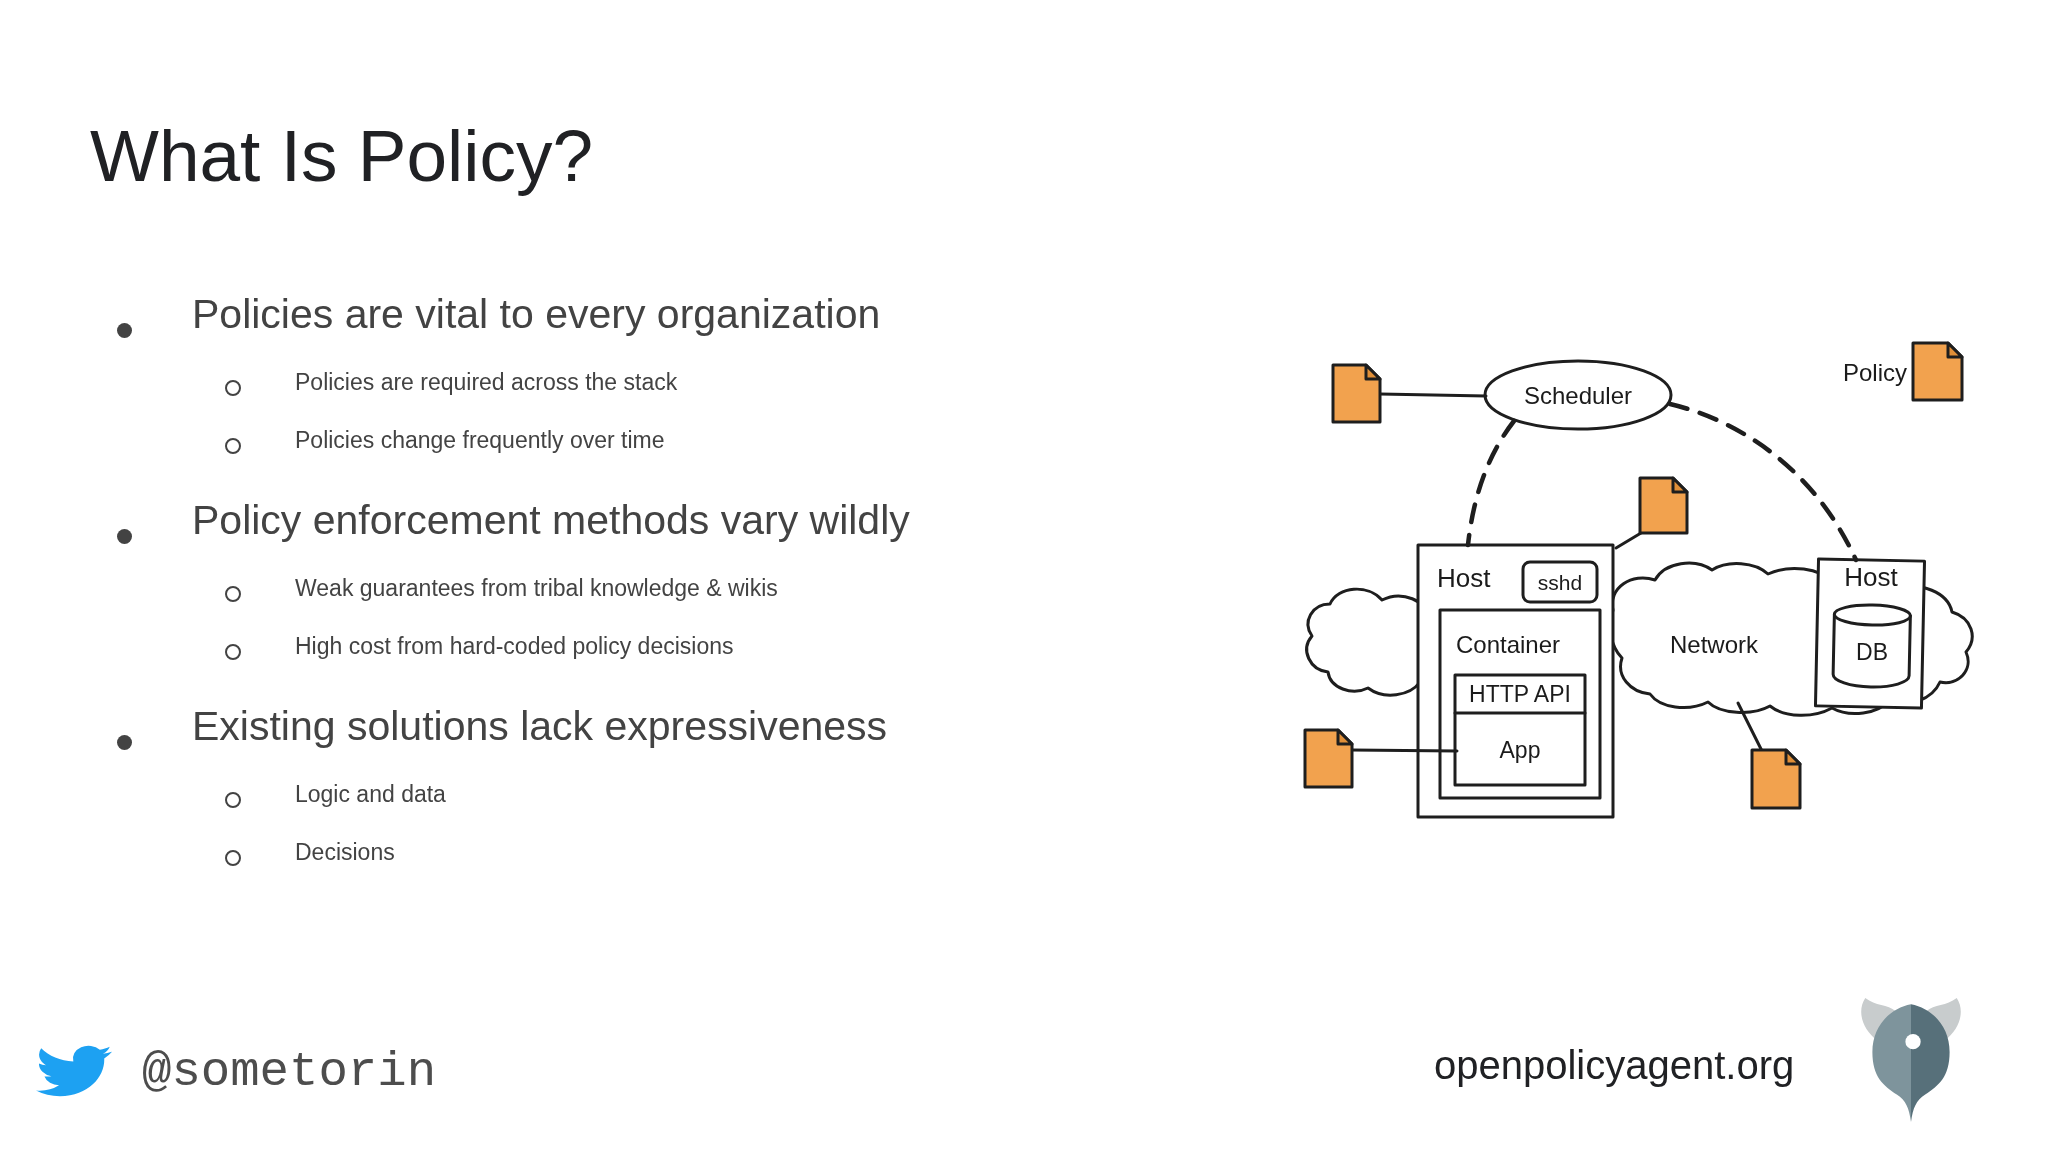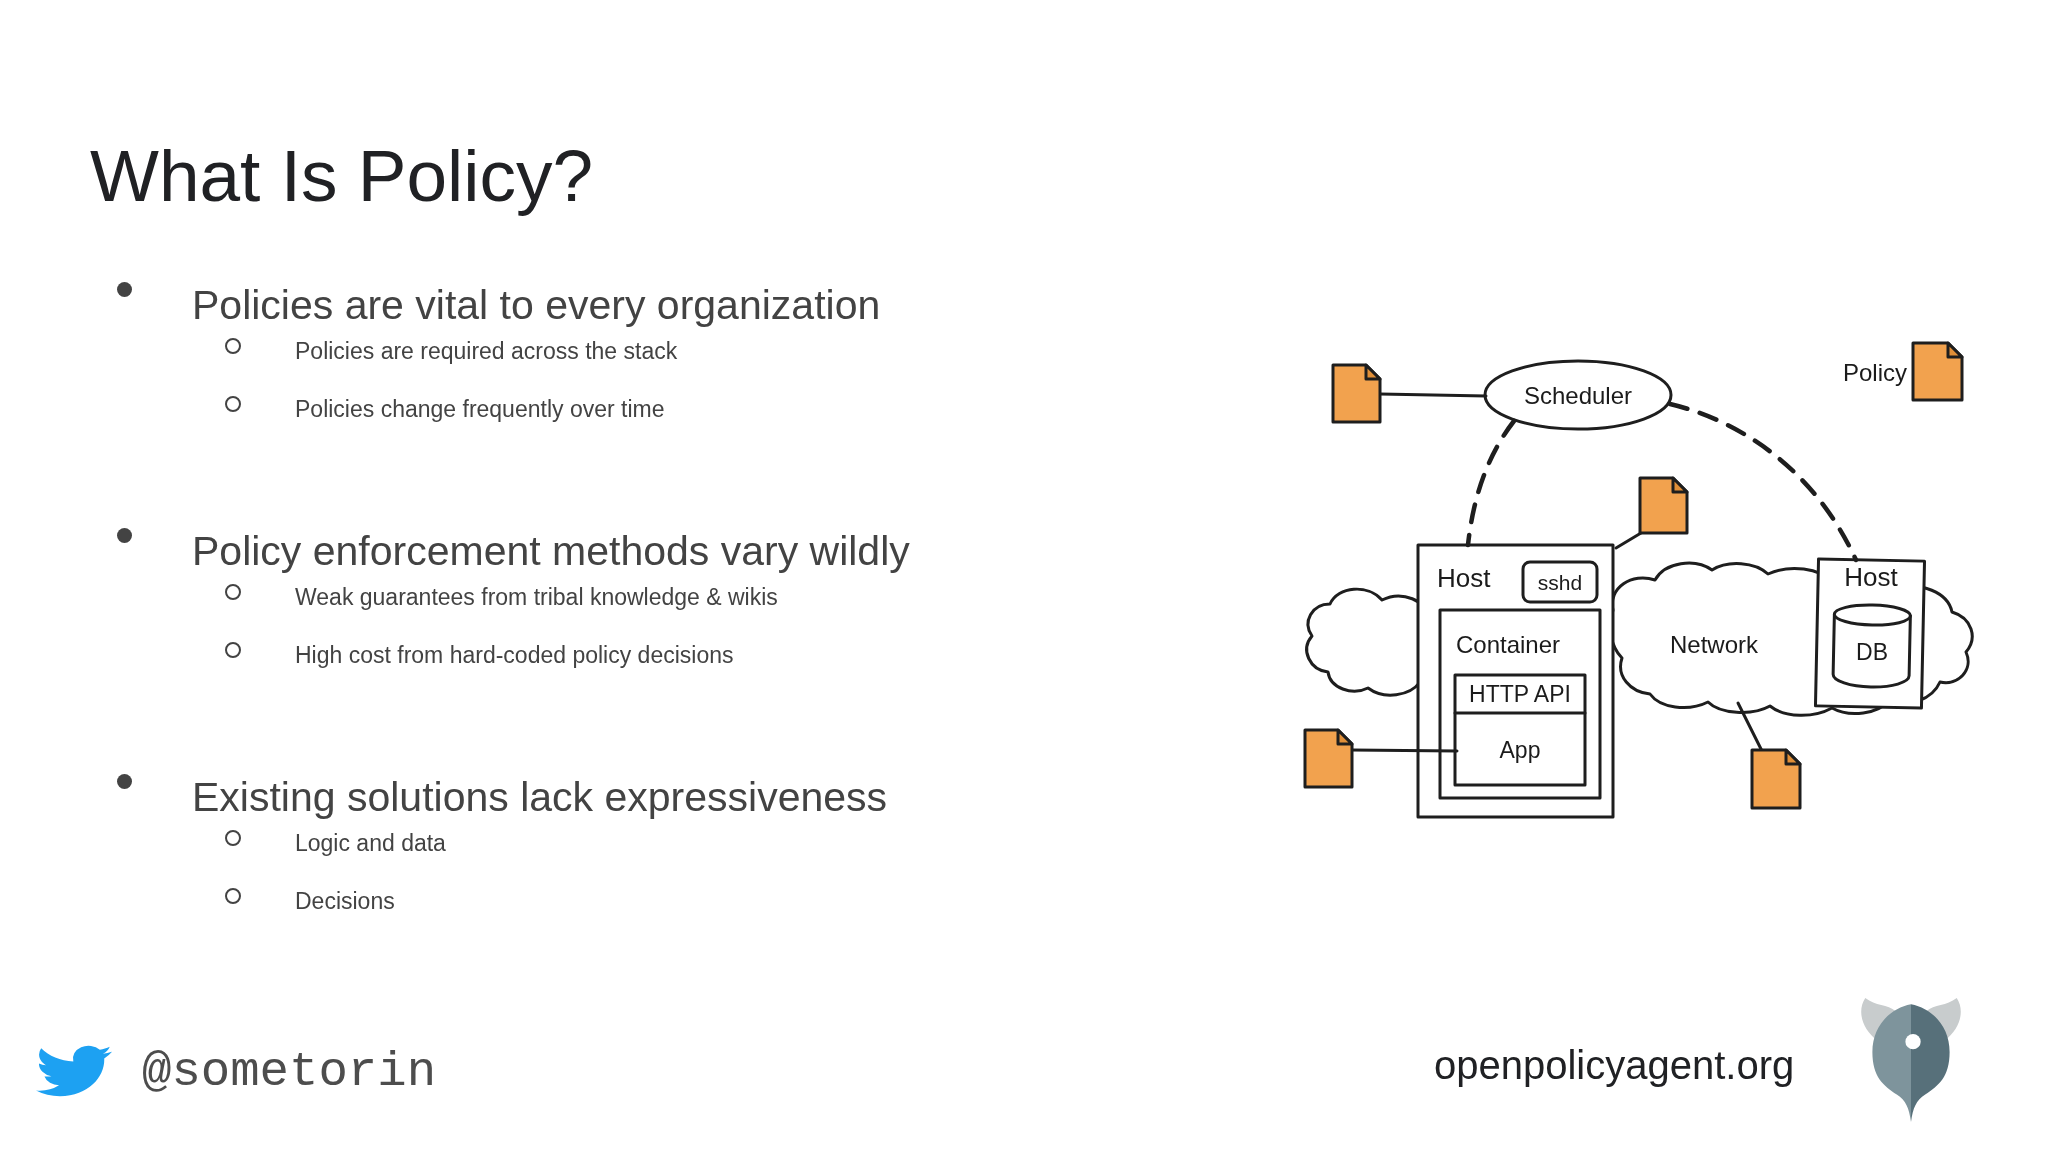--- a/index.html
+++ b/index.html
@@ -2,25 +2,25 @@
 <html><head>
 <meta charset="utf-8">
 <style>
   html,body{margin:0;padding:0;}
   body{
     width:2048px;height:1152px;position:relative;overflow:hidden;
     background:#ffffff;font-family:"Liberation Sans",sans-serif;
   }
   .title{
     position:absolute;left:90px;top:118px;
-    font-size:73px;line-height:1.05;color:#202124;letter-spacing:0;margin-top:20px;
+    font-size:73px;line-height:1.05;color:#202124;letter-spacing:0;
   }
   .content{position:absolute;left:92px;top:282px;color:#434343;}
-  .group + .group{margin-top:74px;}
-  .row{display:flex;align-items:flex-start;}
+  .group + .group{margin-top:34px;}
+  .row{display:flex;align-items:flex-end;}
   .l1{font-size:41px;height:56px;}
   .l2{font-size:23px;height:58px;}
   .l1 .dot{width:15px;height:15px;border-radius:50%;background:#434343;margin-left:25px;margin-right:60px;flex:none;}
   .l2 .circ{width:12px;height:12px;border:2.5px solid #434343;border-radius:50%;margin-left:133px;margin-right:54px;flex:none;}
   .diagram{position:absolute;left:1280px;top:320px;width:740px;height:520px;}
   .diagram text{font-family:"Liberation Sans",sans-serif;fill:#1b1b1b;}
   .footer-handle{
     position:absolute;left:142px;top:1050px;
     font-family:"Liberation Mono","DejaVu Sans Mono",monospace;
     font-size:49px;line-height:44px;color:#4d4d4d;

